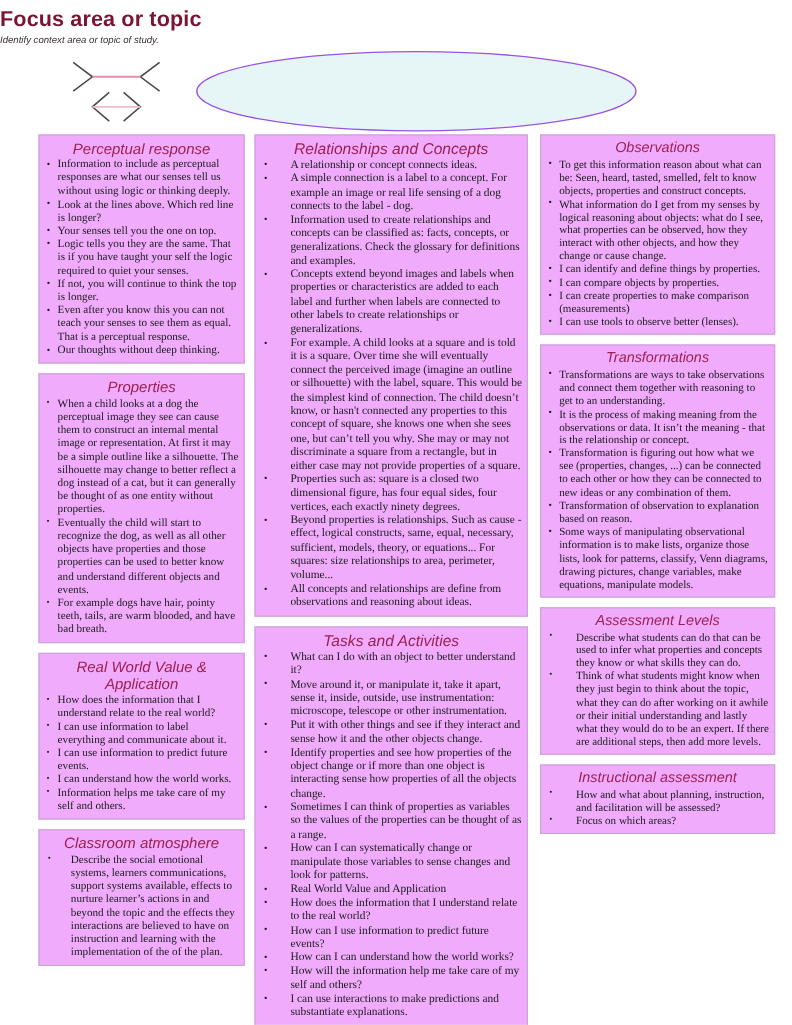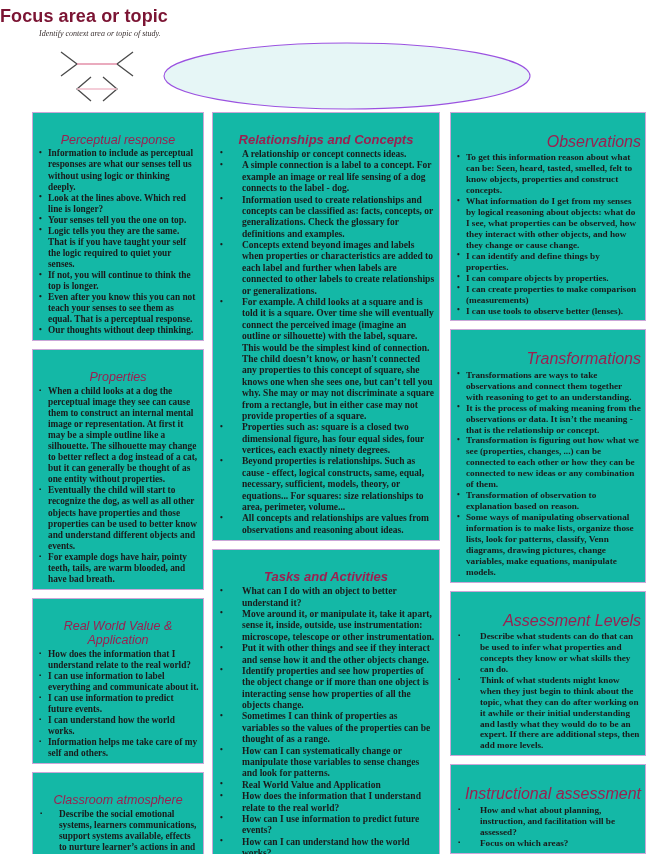--- a/index.html
+++ b/index.html
@@ -23,26 +23,25 @@
   #page-title {
     font-family: "Liberation Sans", sans-serif;
     font-weight: bold;
     font-size: 18px;
     color: #7b1433;
     letter-spacing: 0.1px;
     margin: 0;
     line-height: 1.15;
   }
   #page-subtitle {
-    font-family: Liberation Serif, serif;
+    font-family: Liberation Sans, sans-serif;
     font-style: italic;
     font-size: 8px;
     color: #3a3030;
     margin: 2px 0 0 0;
-    padding-left: 39px;
   }
 
   
   #illusion {
     position: absolute;
     left: 55px;
     top: 47px;
     width: 110px;
     height: 62px;
   }
@@ -91,42 +90,41 @@
   .col {
     position: absolute;
     top: 0;
   }
   #col-left   { left: 32px;  width: 172px; }
   #col-mid    { left: 212px; width: 228px; }
   #col-right  { left: 450px; width: 196px; }
 
   .card {
     border: 1px solid #cba6d8;
-    background: #14b8a6;
+    background: #f0abfc;
     box-sizing: border-box;
     margin-bottom: 8px;
-    padding: 19px 4px 4px 4px;
+    padding: 3px 4px 4px 4px;
   }
   .card-title {
     font-family: "Liberation Sans", sans-serif;
     font-style: italic;
     font-size: 12.5px;
     color: #9b2050;
     text-align: center;
     line-height: 1.15;
     margin: 1px 0 1px 0;
   }
-  #col-mid .card-title { font-size: 13px; font-weight: bold; }
-  #col-right .card-title { font-size: 16px; text-align: right; }
+  #col-mid .card-title { font-size: 13px; }
+  #col-right .card-title { font-size: 12px; }
 
   ul.items {
     list-style: none;
     margin: 0;
     padding: 0;
-    font-weight: bold;
   }
   ul.items > li {
     position: relative;
     padding-left: 11px;
     font-size: 9.3px;
     line-height: 1.19;
     color: #1a1a1a;
     margin-bottom: 0px;
     text-align: left;
   }
@@ -229,21 +227,21 @@
       <div class="card">
         <div class="card-title">Relationships and Concepts</div>
         <ul class="items wide">
           <li>A relationship or concept connects ideas.</li>
           <li>A simple connection is a label to a concept. For example an image or real life sensing of a dog connects to the label - dog.</li>
           <li>Information used to create relationships and concepts can be classified as: facts, concepts, or generalizations. Check the glossary for definitions and examples.</li>
           <li>Concepts extend beyond images and labels when properties or characteristics are added to each label and further when labels are connected to other labels to create relationships or generalizations.</li>
           <li>For example. A child looks at a square and is told it is a square. Over time she will eventually connect the perceived image (imagine an outline or silhouette) with the label, square. This would be the simplest kind of connection. The child doesn’t know, or hasn't connected any properties to this concept of square, she knows one when she sees one, but can’t tell you why.  She may or may not discriminate a square from a rectangle, but in either case may not provide properties of a square.</li>
           <li>Properties such as: square is a closed two dimensional figure, has four equal sides, four vertices, each exactly ninety degrees.</li>
           <li>Beyond properties is relationships. Such as cause - effect,  logical constructs, same, equal, necessary, sufficient, models, theory, or equations... For squares: size relationships to area, perimeter, volume...</li>
-          <li> All concepts and relationships are values from observations and reasoning about ideas.</li>
+          <li> All concepts and relationships are define from observations and reasoning about ideas.</li>
         </ul>
       </div>
       <div class="card">
         <div class="card-title">Tasks and Activities</div>
         <ul class="items wide">
           <li>What can I do with an object to better understand it?</li>
           <li>Move around it, or manipulate it, take it apart, sense it, inside, outside, use instrumentation: microscope, telescope or other instrumentation.</li>
           <li>Put it with other things and see if they interact and sense how it and the other objects change.</li>
           <li>Identify properties and see how properties of the object change or if more than one object is interacting sense how properties of all the objects change.</li>
           <li>Sometimes I can think of properties as variables so the values of the properties can be thought of as a range.</li>

